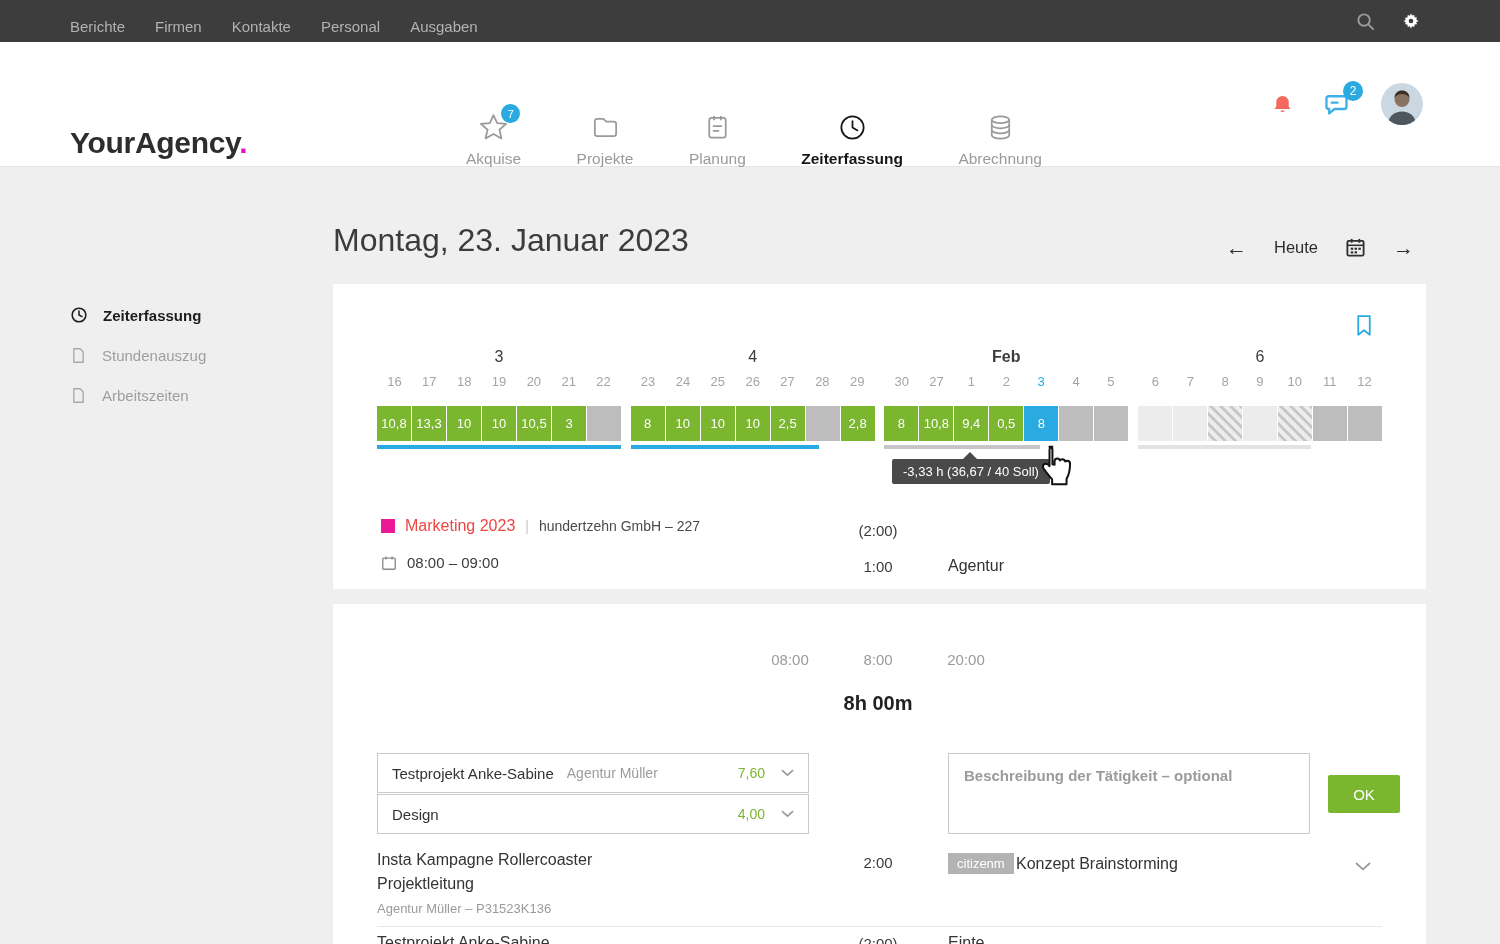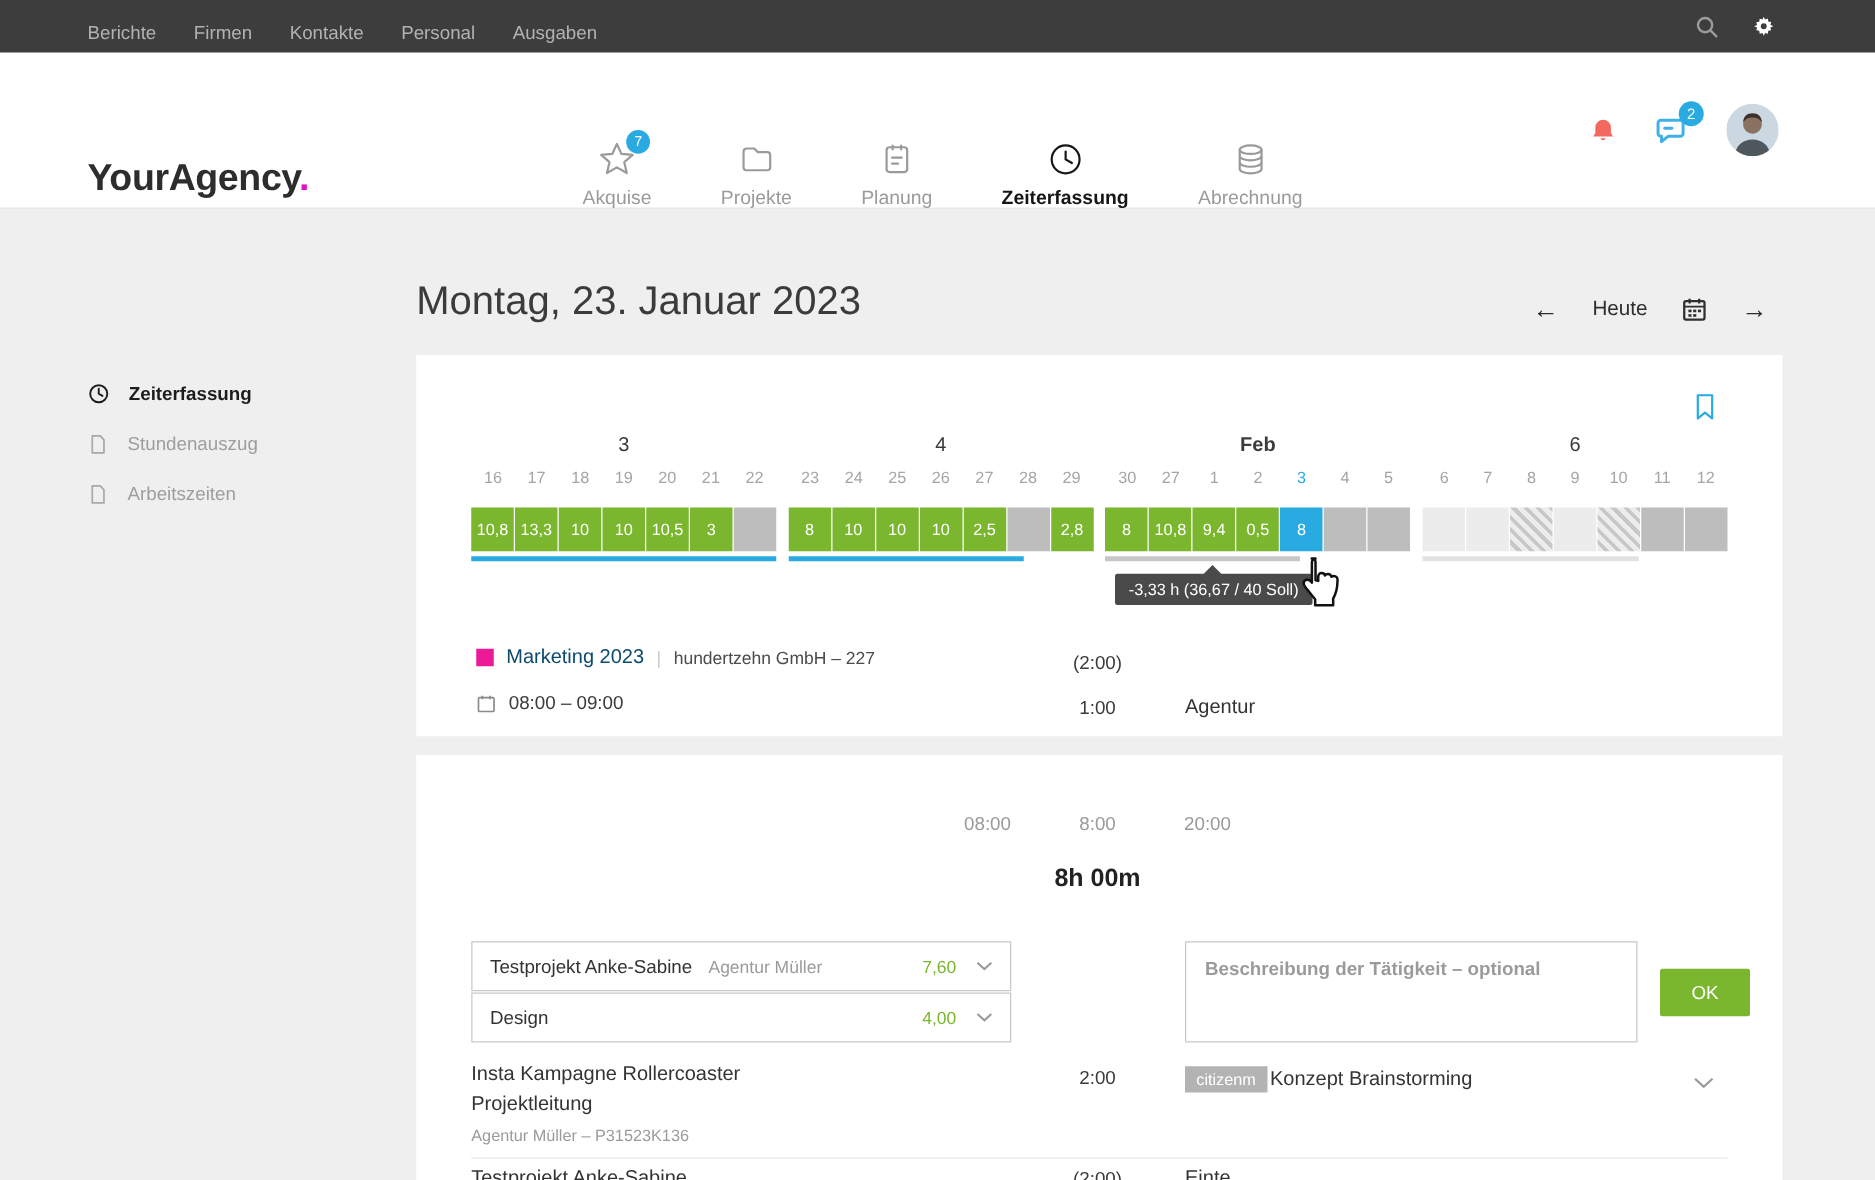--- a/index.html
+++ b/index.html
@@ -61,21 +61,21 @@
   .cell.hatched{background:repeating-linear-gradient(45deg,#ececec 0 4px,#c7c7c7 4px 7px);}
   .week-underline{height:4px;margin-top:4px;}
   .week-underline.blue{background:#29abe2;}
   .week-underline.gray{background:#c6c6c6;}
   .week-underline.lightgray{background:#e2e2e2;}
   .tooltip{position:absolute;left:559px;top:175px;background:#4a4a4a;color:#fff;font-size:13px;padding:5px 11px;border-radius:2px;white-space:nowrap;}
   .tooltip:before{content:"";position:absolute;top:-7px;left:70px;border:8px solid transparent;border-bottom:8px solid #4a4a4a;border-top:none;}
   .cursor-hand{position:absolute;left:702px;top:160px;pointer-events:none;}
   .entry-line{position:absolute;left:48px;display:flex;align-items:center;}
   .proj-square{width:14px;height:14px;background:#ec1a96;margin-right:10px;}
-  .proj-name{font-size:16px;color:#0c4a6e;}
+  .proj-name{font-size:16px;color:#ef4444;}
   .sep{color:#c9c9c9;margin:0 10px;font-size:14px;}
   .client{font-size:14px;color:#4a4a4a;}
   .colmid{position:absolute;left:505px;width:80px;text-align:center;font-size:15px;color:#3c3c3c;}
   .colact{position:absolute;left:615px;font-size:16px;color:#333;}
   .time-range{font-size:15px;color:#3c3c3c;margin-left:10px;}
   
   .card2{position:absolute;left:333px;top:604px;width:1093px;height:340px;background:#fff;}
   .sum-time{position:absolute;top:47px;width:80px;text-align:center;font-size:15px;color:#9b9b9b;}
   .sum-total{position:absolute;top:88px;left:465px;width:160px;text-align:center;font-size:20px;font-weight:700;color:#222;}
   .selbox{position:absolute;left:44px;width:432px;height:40px;border:1px solid #c9c9c9;background:#fff;box-sizing:border-box;display:flex;align-items:center;padding:0 14px;cursor:pointer;}

